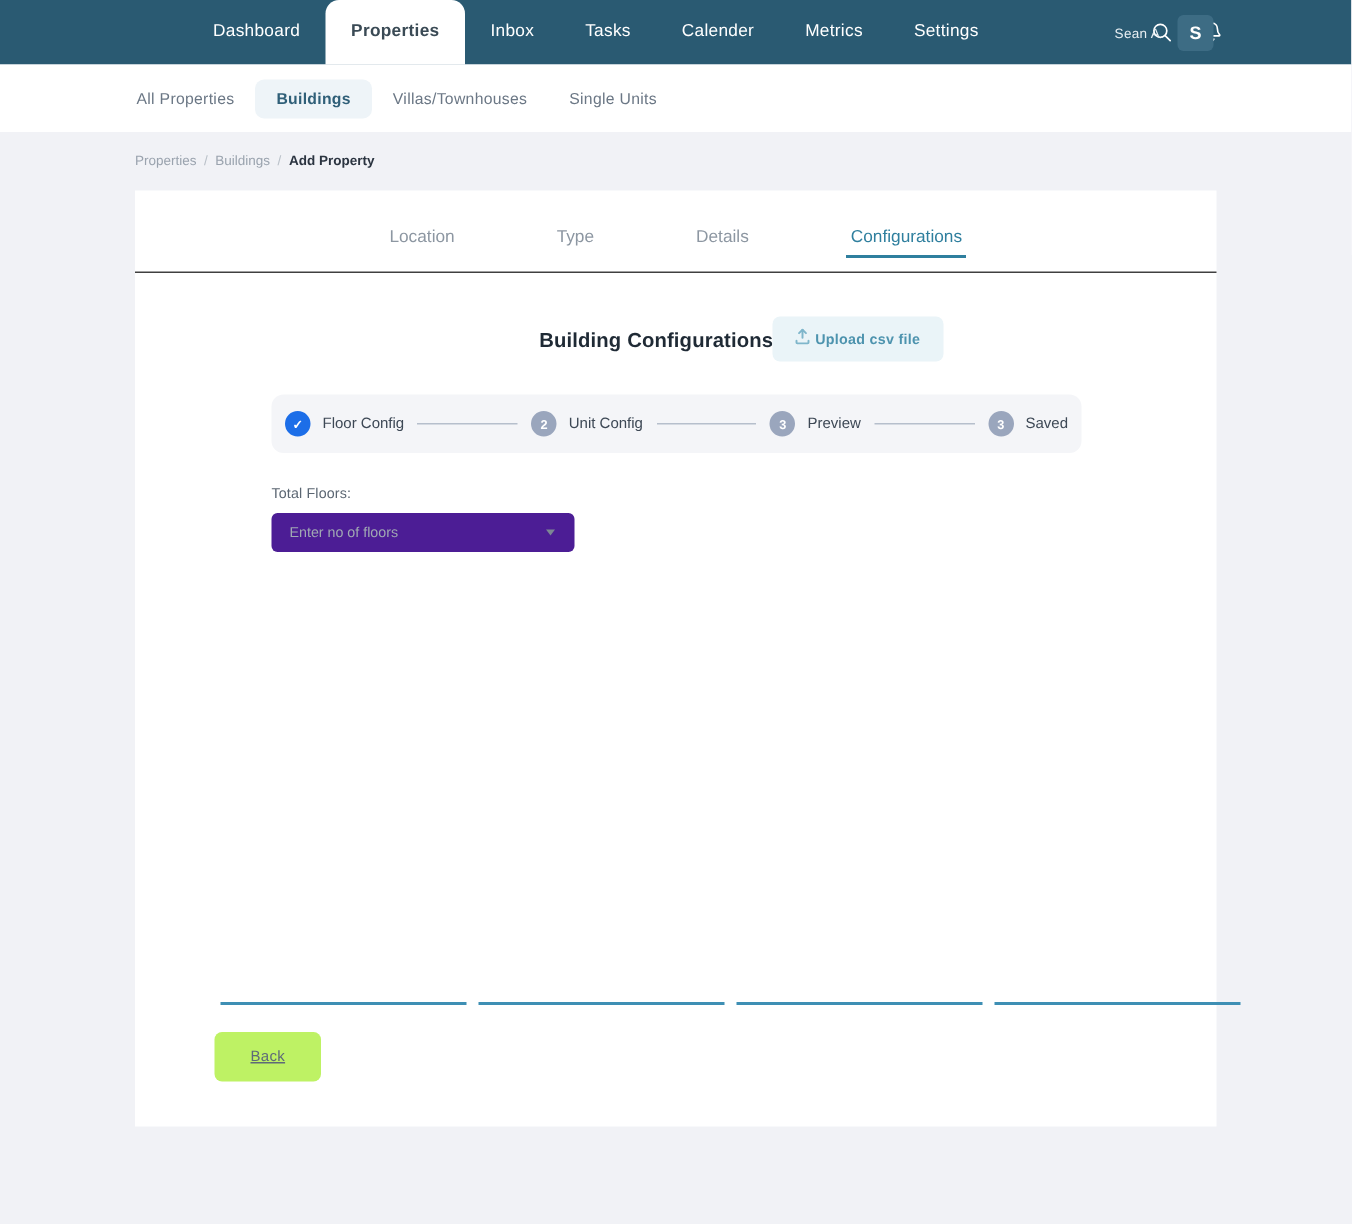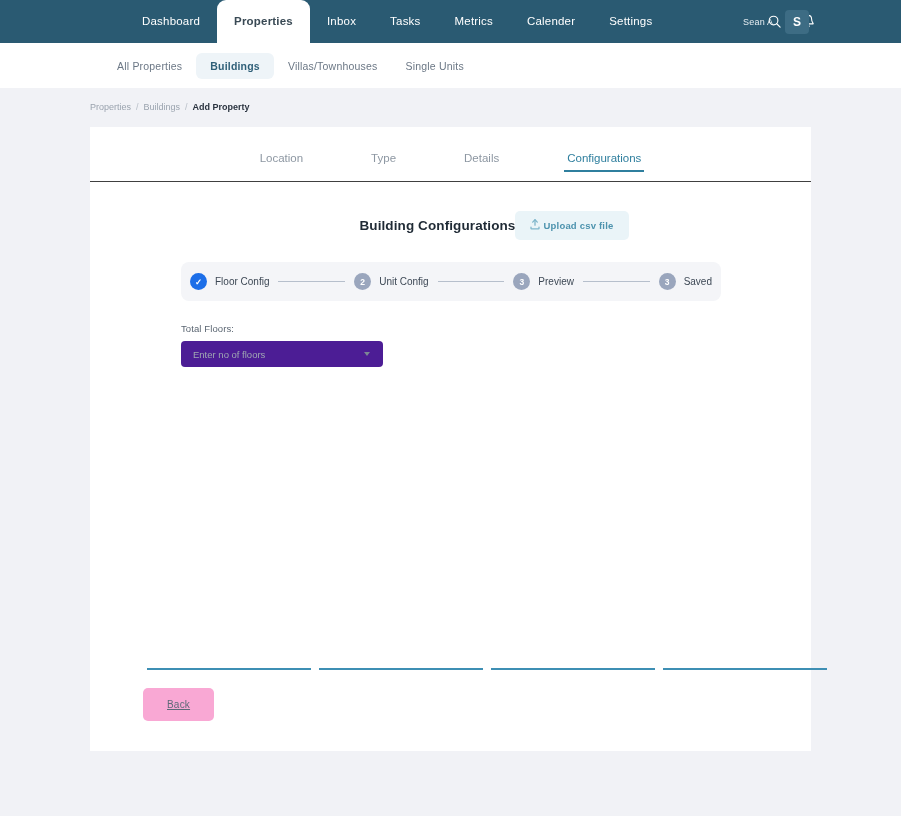--- a/index.html
+++ b/index.html
@@ -39,21 +39,21 @@
   .user-name { color: #e7eef2; font-size: 9px; letter-spacing: .2px; }
   .avatar {
     width: 24px; height: 24px; border-radius: 4px; background: #3d6c84;
     color: #ffffff; font-size: 12px; font-weight: 600;
     display: flex; align-items: center; justify-content: center;
   }
 
   
   .subnav {
     position: absolute; left: 0; top: 43px; width: 901px; height: 45px;
-    background: #ffffff; display: flex; align-items: center; padding-left: 103px;
+    background: #ffffff; display: flex; align-items: center; padding-left: 77px;
   }
   .subnav-item {
     font-size: 10.5px; color: #6b7785; padding: 7px 14px; border-radius: 6px; cursor: pointer;
     letter-spacing: .2px; white-space: nowrap;
   }
   .subnav-item.active { background: #eef4f8; color: #2f5f78; font-weight: 600; }
 
   
   .breadcrumb {
     position: absolute; left: 90px; top: 102px;
@@ -132,38 +132,38 @@
     position: absolute; left: 57px; top: 529px; width: 680px;
     display: flex; gap: 8px;
   }
   .underline-field {
     flex: 1 1 0; height: 14px; border-bottom: 2px solid #3e8fb4;
   }
 
   
   .card-footer { position: absolute; left: 53px; bottom: 30px; }
   .back-btn {
-    background: #f9a8d4; color: #5e6a78; border: none; border-radius: 5px;
+    background: #bef264; color: #5e6a78; border: none; border-radius: 5px;
     font-size: 10px; padding: 11px 24px; cursor: pointer;
     font-family: "Liberation Sans", sans-serif; letter-spacing: .2px; text-decoration: underline;
   }
 </style>
 </head>
 <body>
 
 <div class="page">
 
   <div class="topnav">
     <div class="nav-items">
       <div class="nav-item">Dashboard</div>
       <div class="nav-item active">Properties</div>
       <div class="nav-item">Inbox</div>
       <div class="nav-item">Tasks</div>
+      <div class="nav-item">Calender</div>
       <div class="nav-item">Metrics</div>
-      <div class="nav-item">Calender</div>
       <div class="nav-item">Settings</div>
     </div>
 
     <div class="nav-right">
       <div class="icon-btn">
         <svg width="15" height="15" viewBox="0 0 16 16" fill="none">
           <circle cx="7" cy="7" r="4.6" stroke="#ffffff" stroke-width="1.2"></circle>
           <line x1="10.4" y1="10.4" x2="14" y2="14" stroke="#ffffff" stroke-width="1.2" stroke-linecap="round"></line>
         </svg>
       </div>

